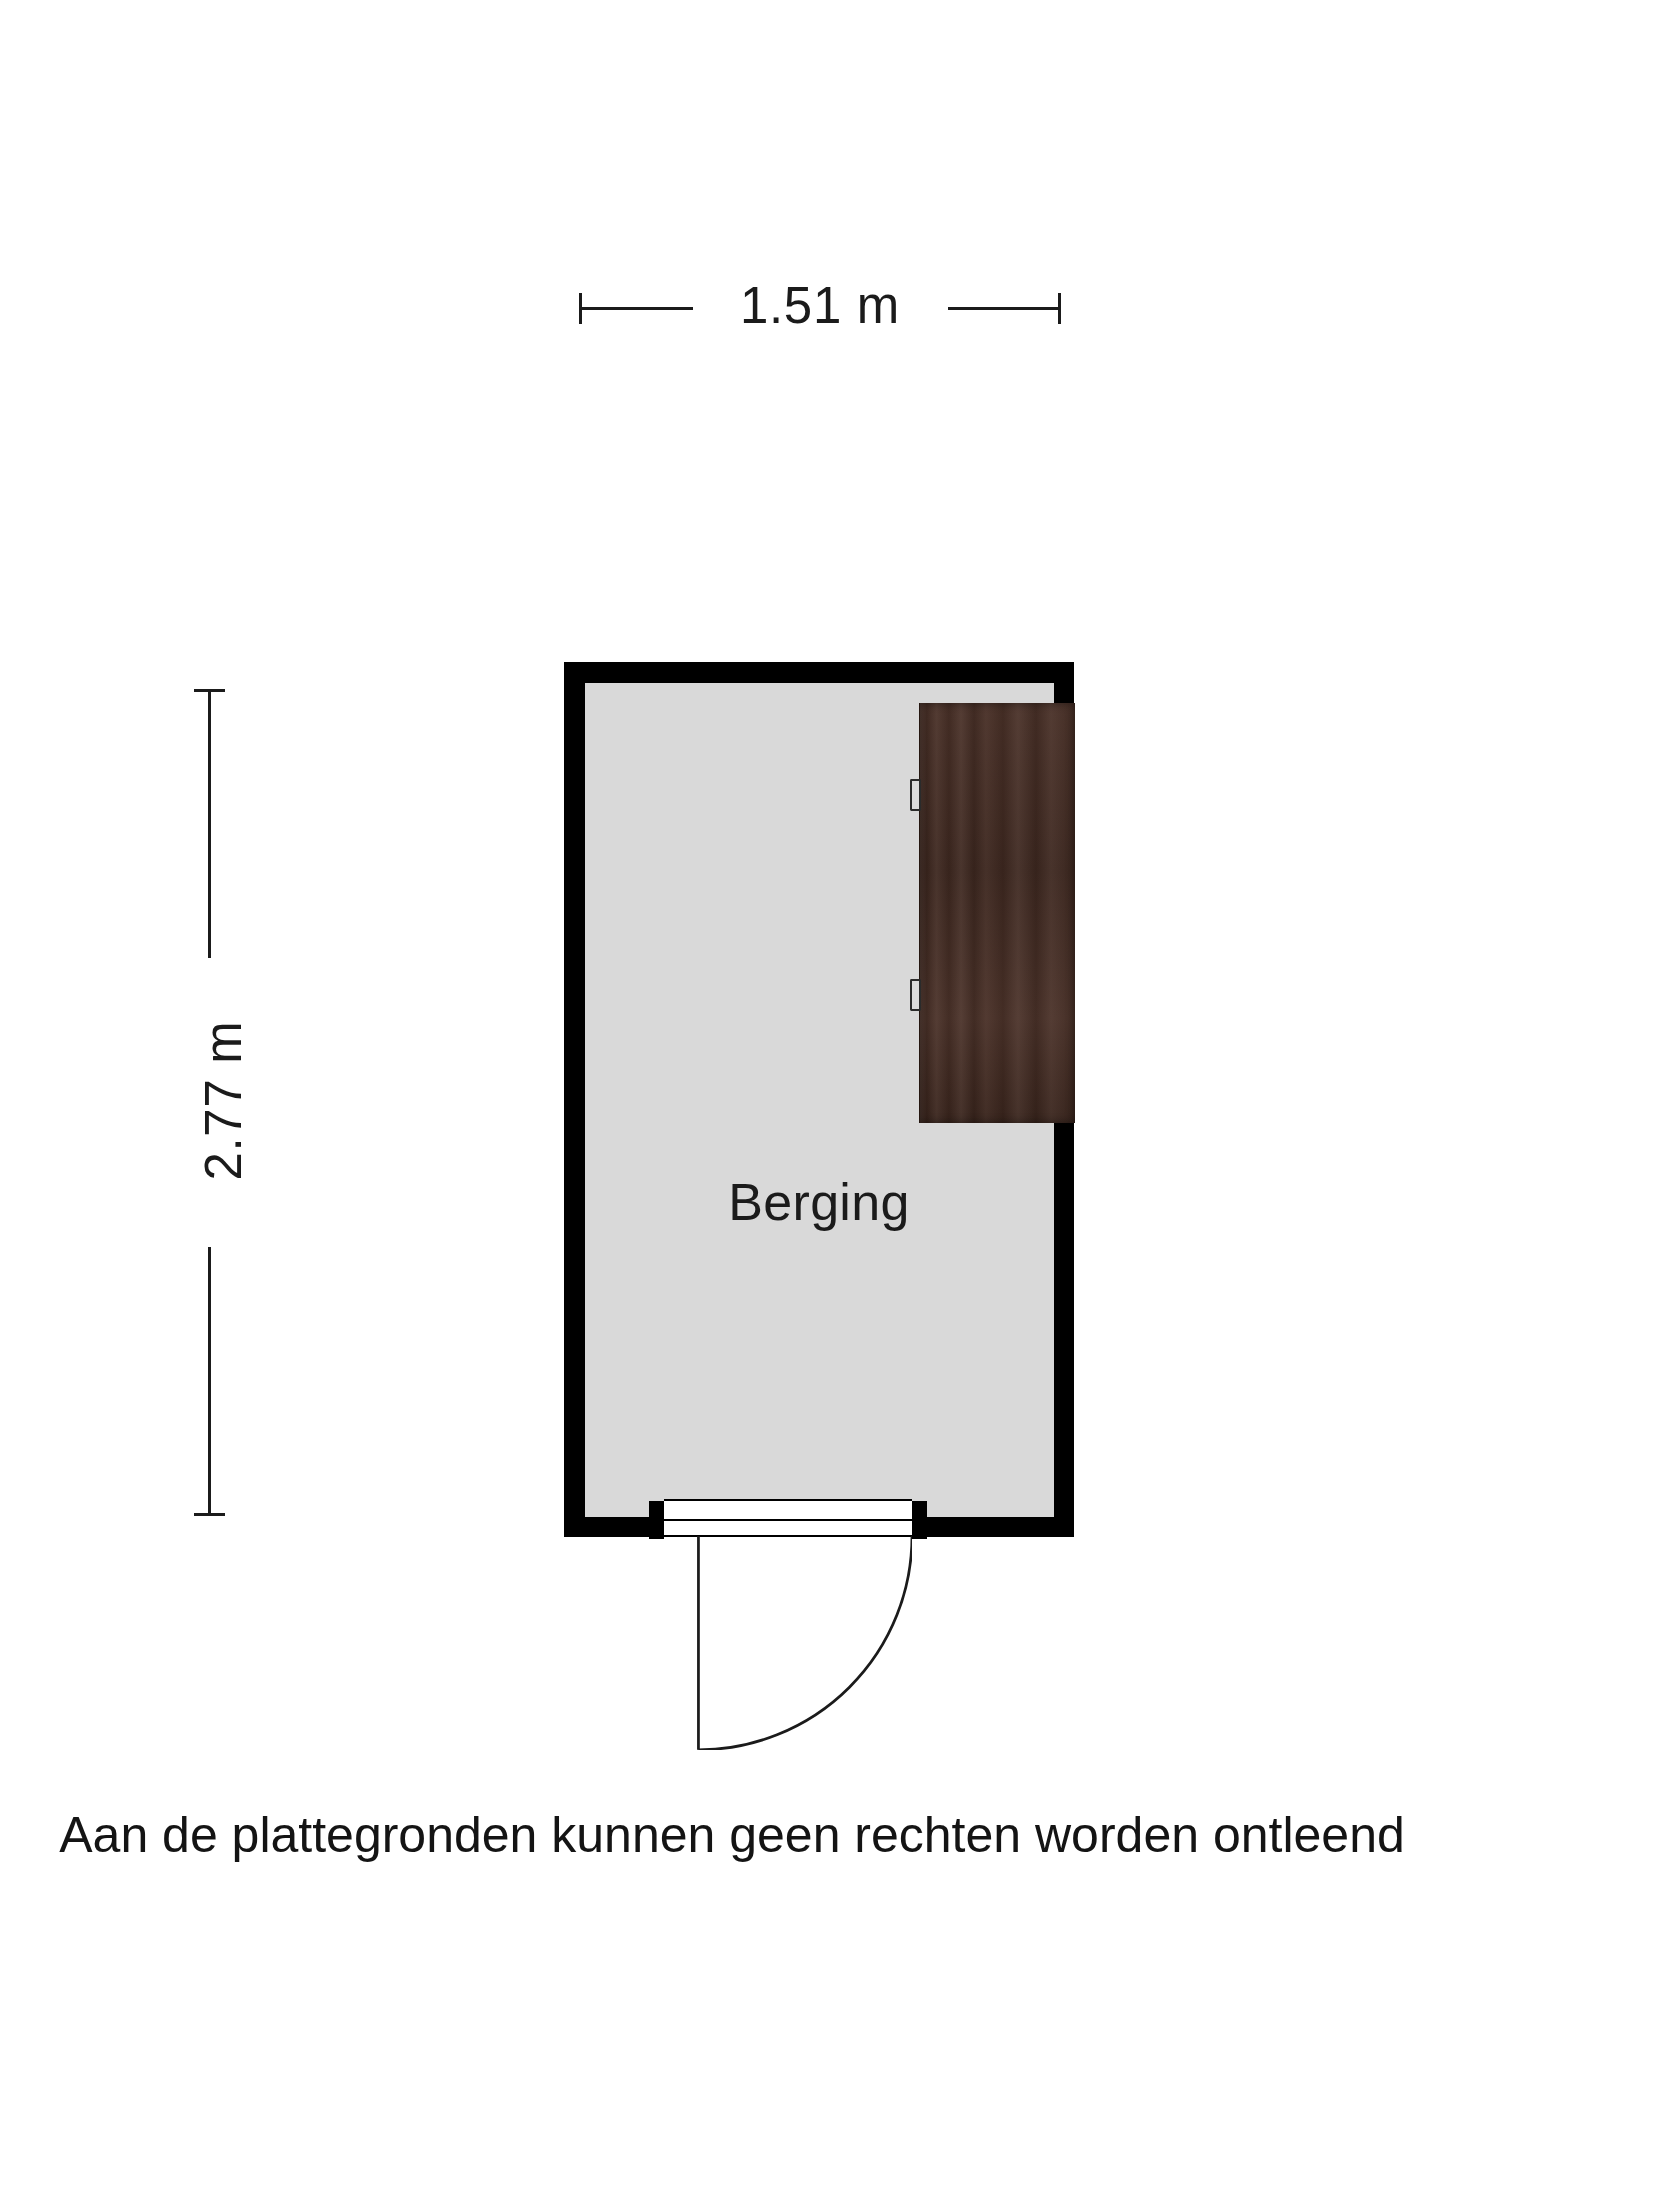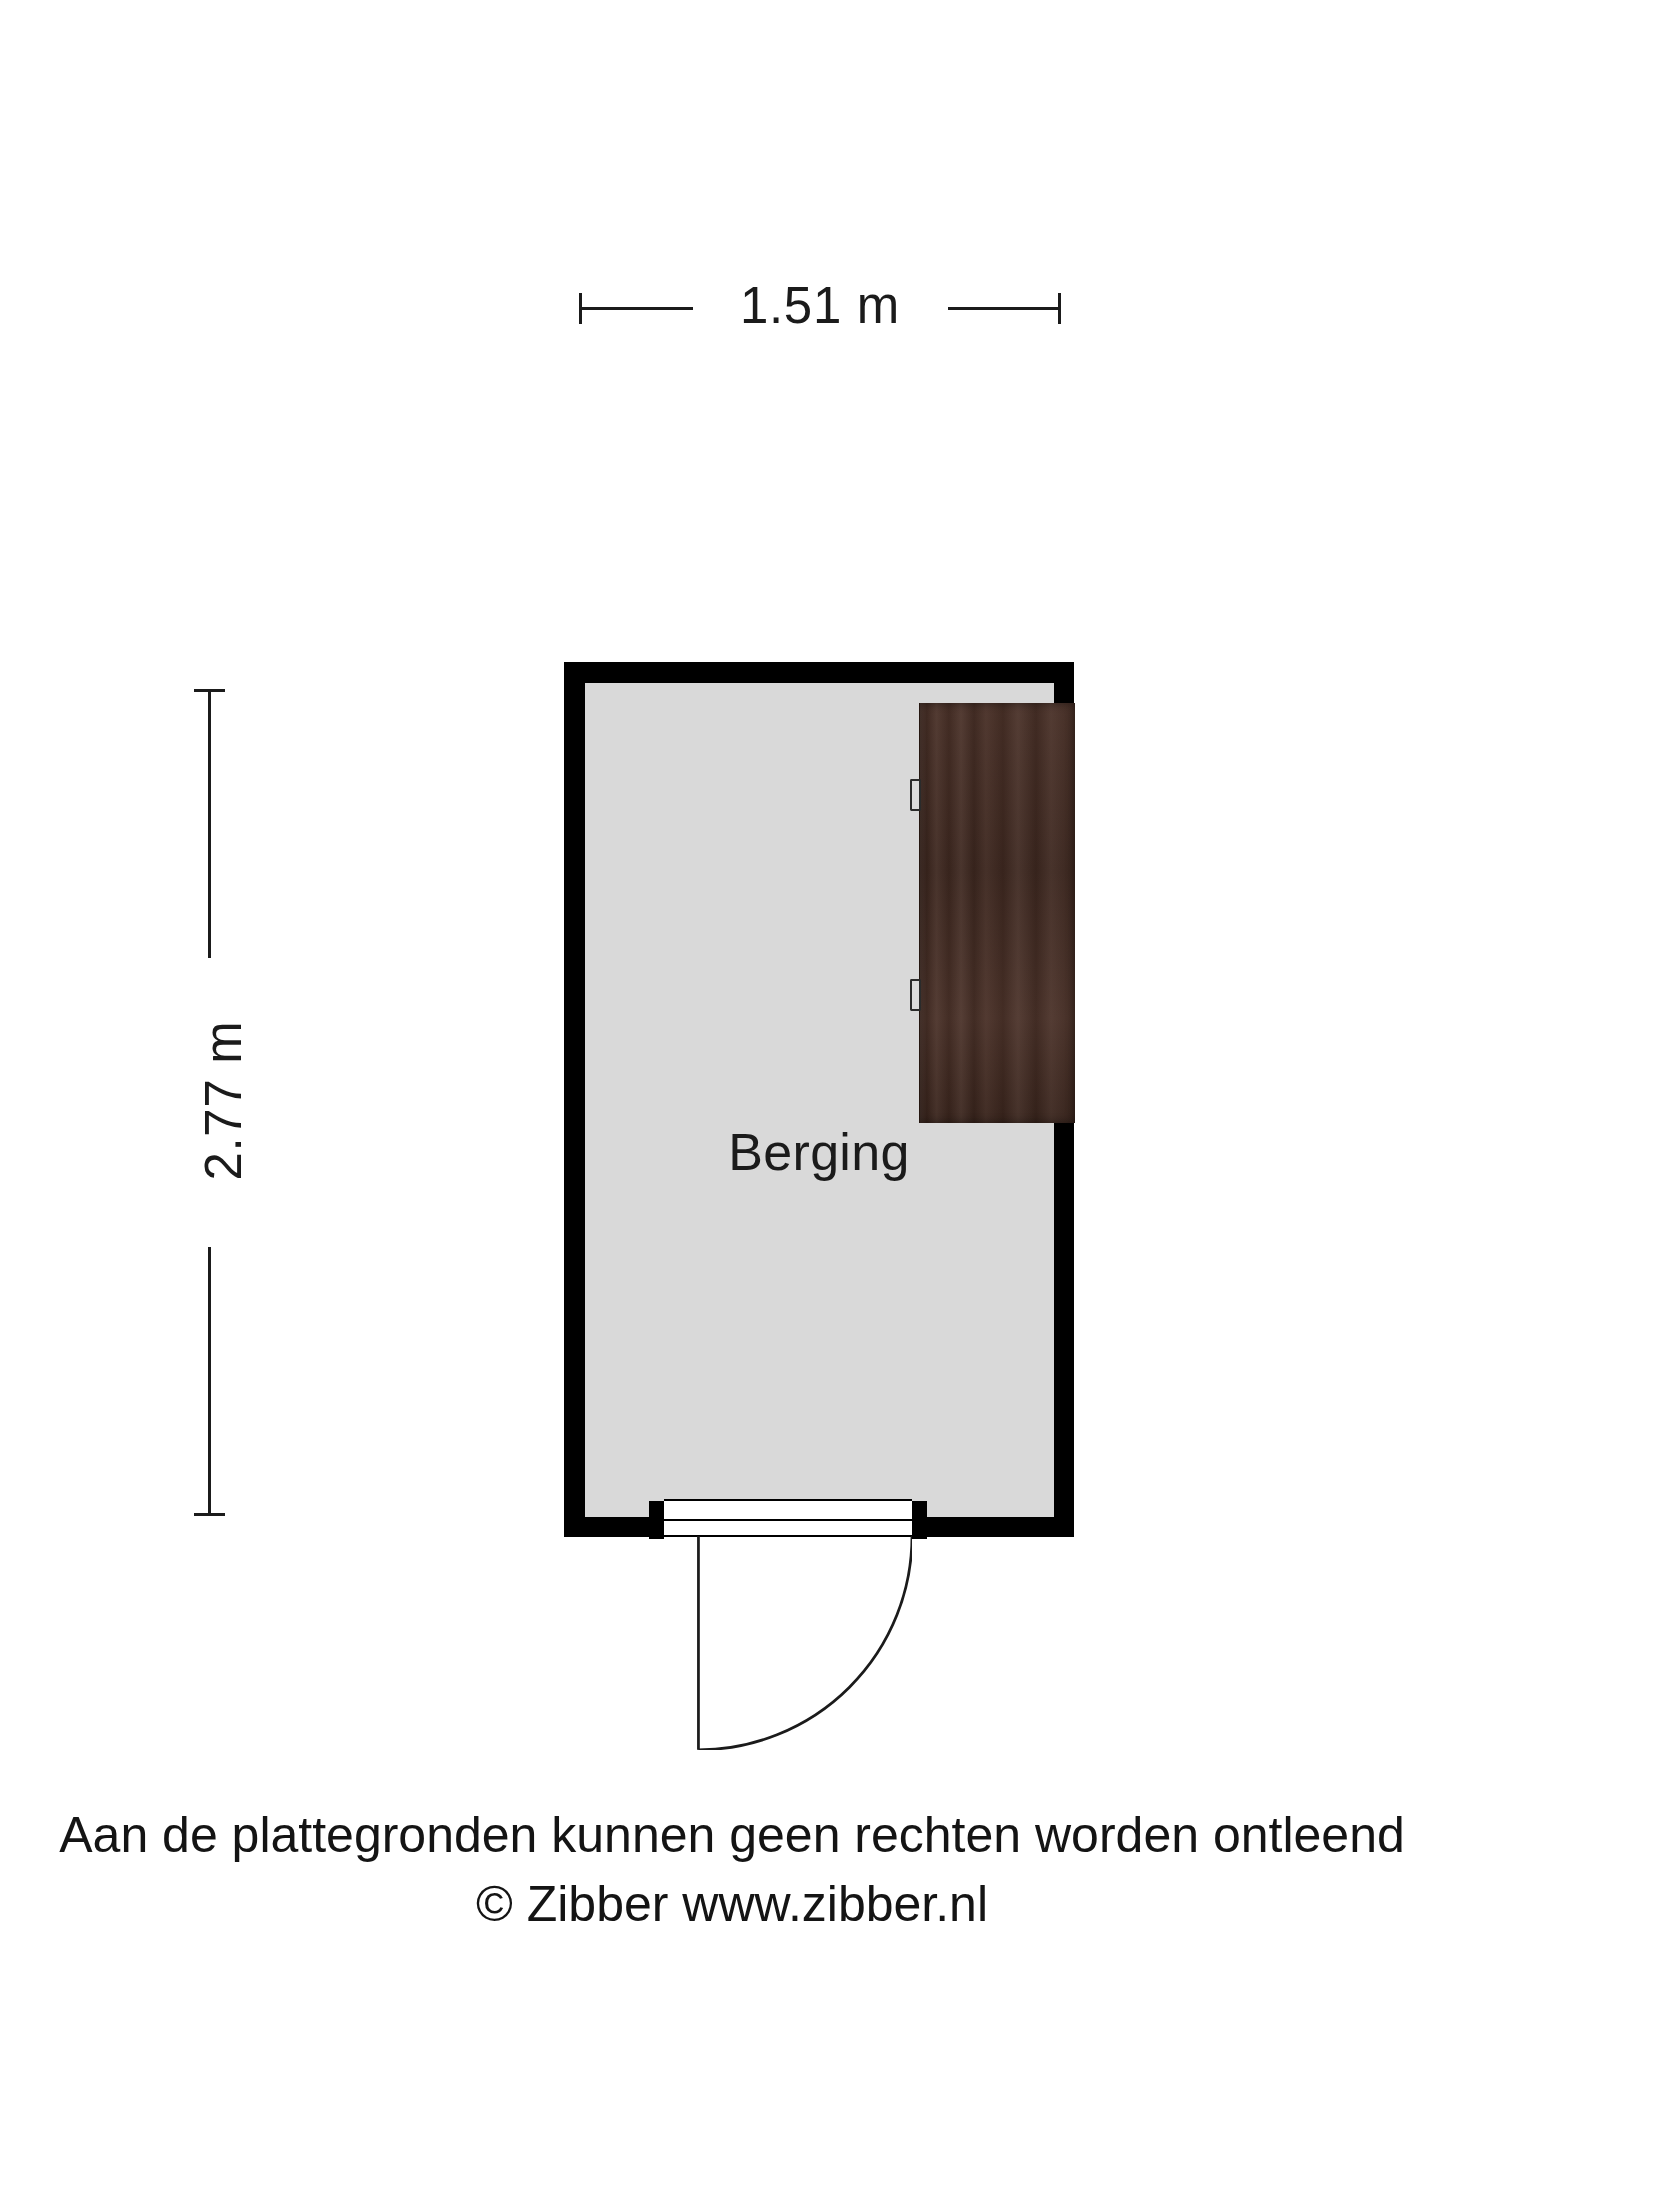--- a/index.html
+++ b/index.html
@@ -201,21 +201,21 @@
     top: 874px;
     width: 248px;
     height: 214px;
   }
   #door-swing svg { display: block; }
 
   
   #room-label {
     position: absolute;
     left: 564px;
-    top: 1122px;
+    top: 1172px;
     width: 510px;
     text-align: center;
     font-size: 52px;
     color: #1b1b1b;
     letter-spacing: 0.3px;
   }
 
   
   #footer {
     position: absolute;
@@ -276,15 +276,14 @@
       <path d="M 360 0 A 310 310 0 0 1 50 310" fill="none" stroke="#1b1b1b" stroke-width="4"></path>
       <line x1="50" y1="0" x2="50" y2="310" stroke="#1b1b1b" stroke-width="4"></line>
     </svg>
   </div>
 </div>
 
 <div id="room-label">Berging</div>
 
 <div id="footer">
   <div class="line1">Aan de plattegronden kunnen geen rechten worden ontleend</div>
-  <div class="line2">© Zibber www.zibber.nl</div>
 </div>
 
 
 </body></html>

